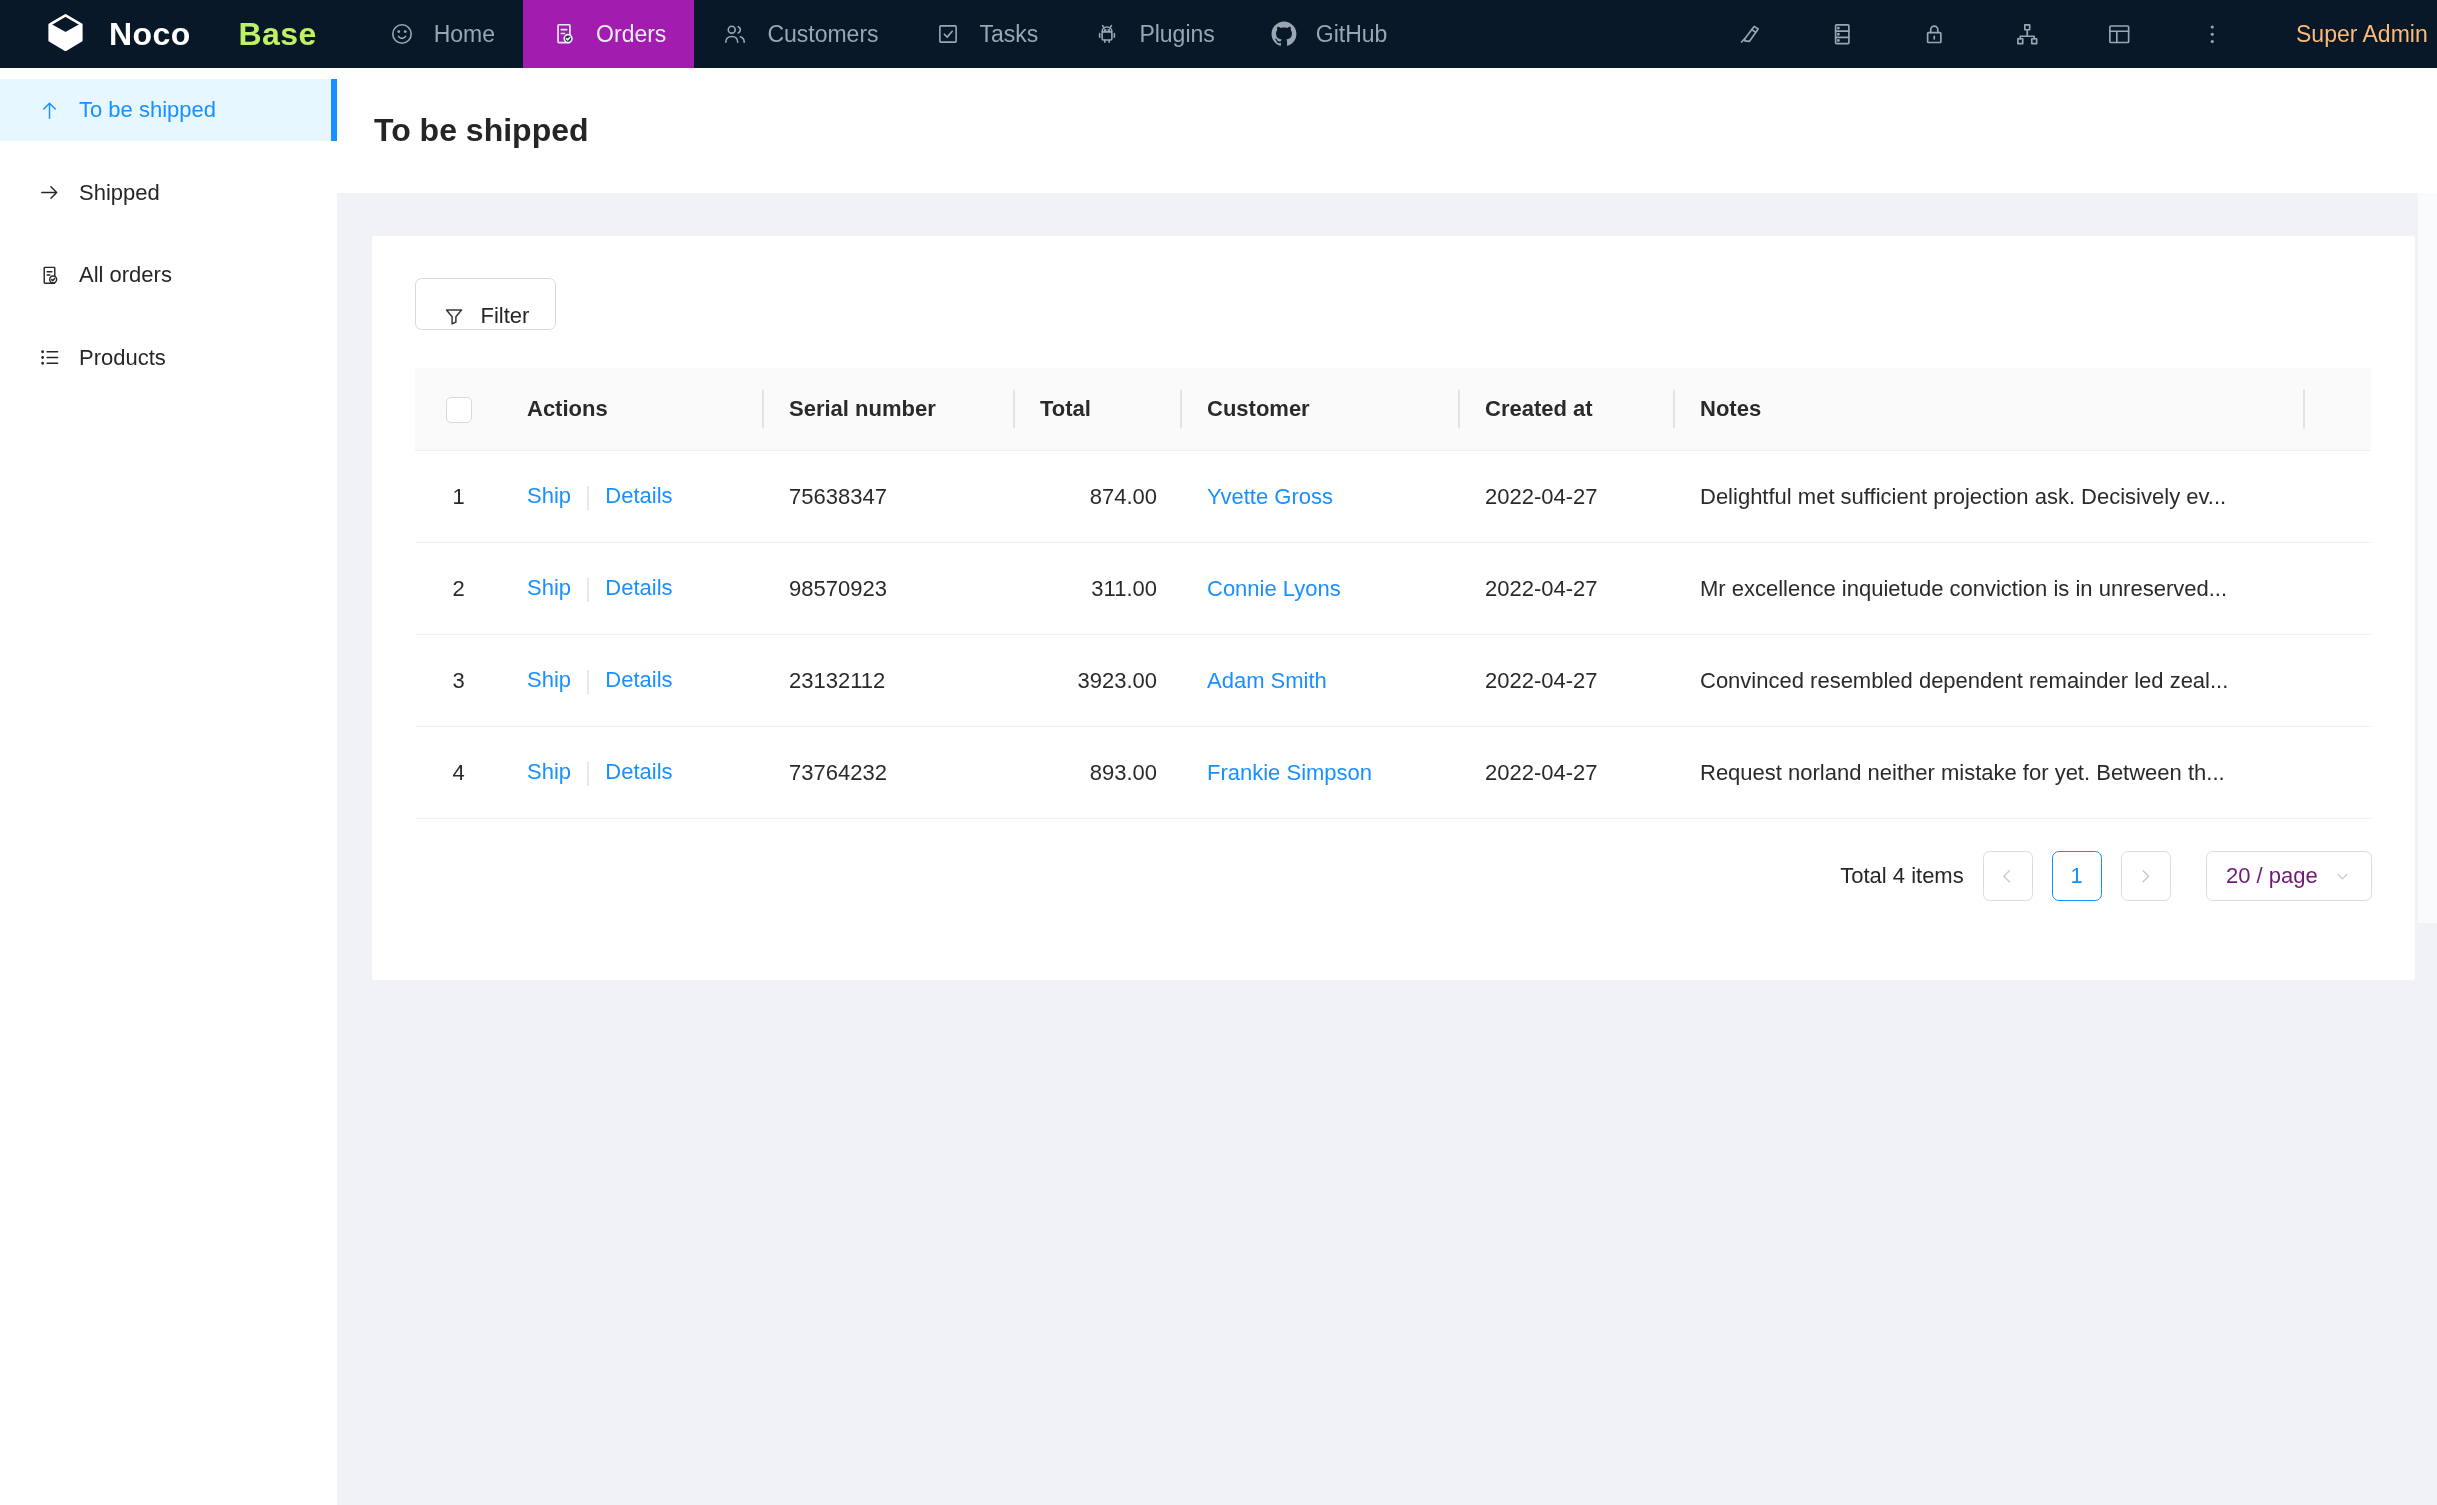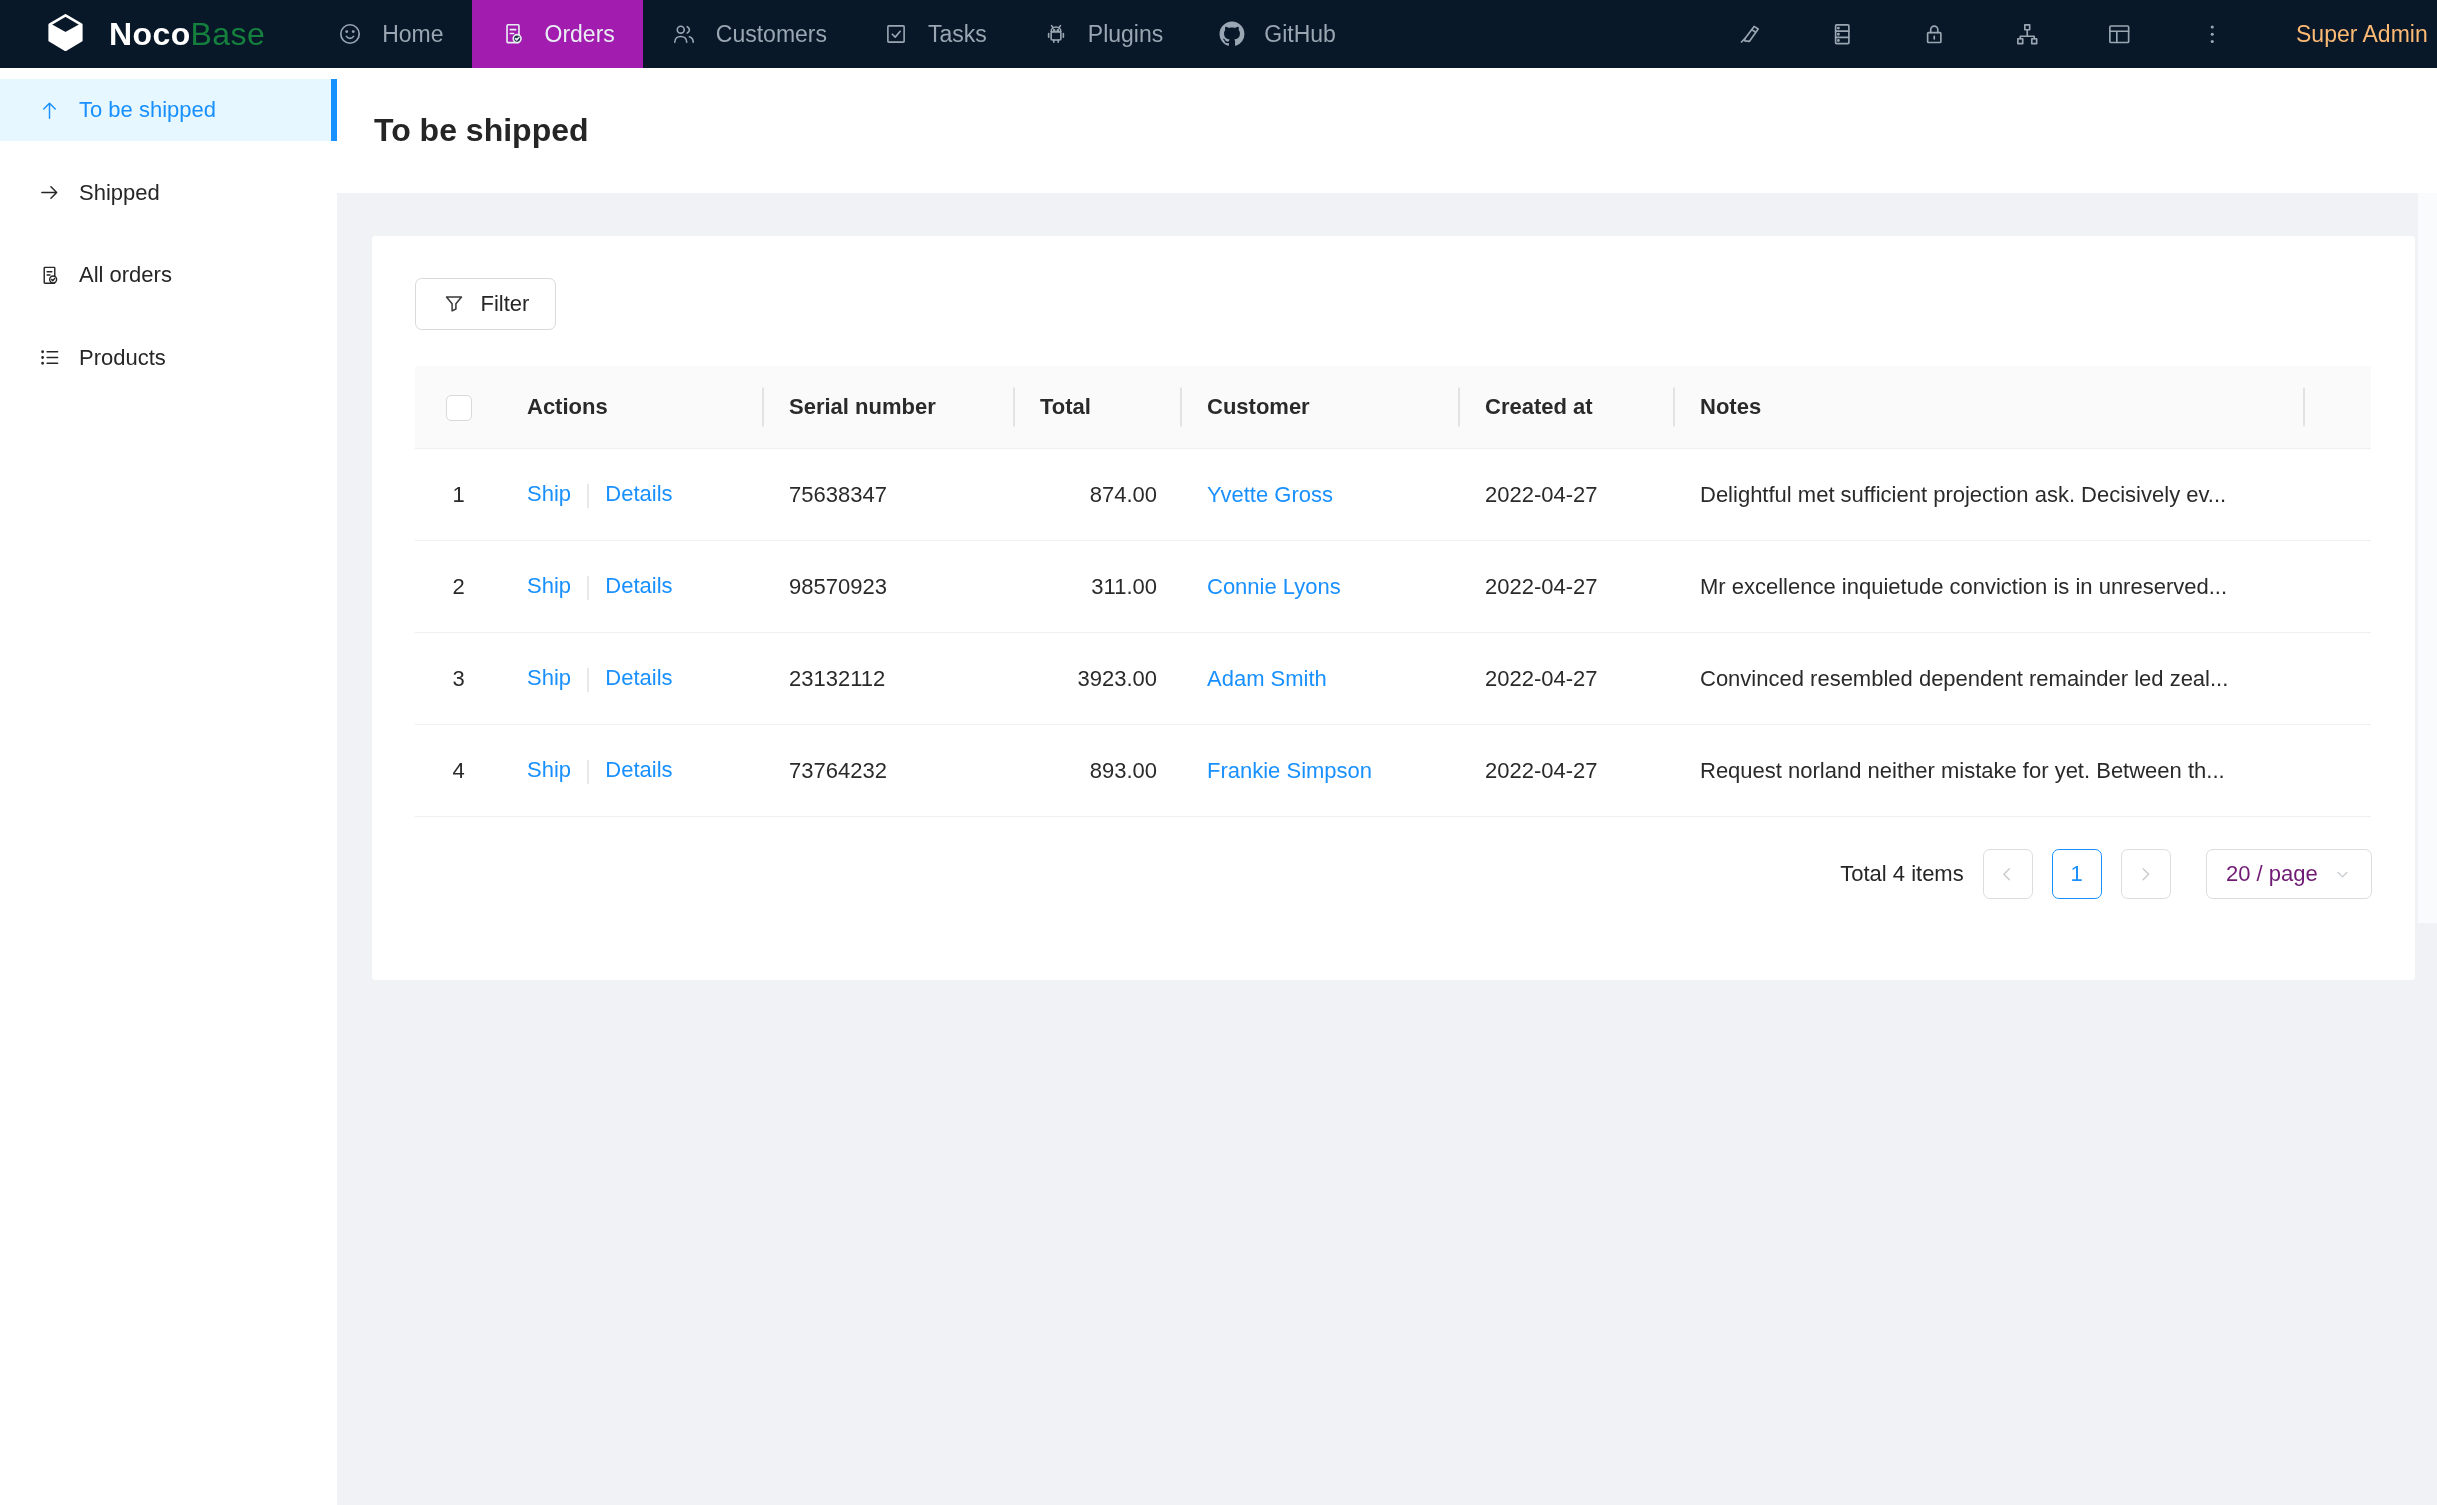--- a/index.html
+++ b/index.html
@@ -15,21 +15,21 @@
 
   
   .topnav {
     height:68px; background:#081829; display:flex; align-items:stretch;
     color:#9aa6b2; font-size:23px;
   }
   .logo { display:flex; align-items:center; padding:0 44px 0 39px; cursor:pointer; }
   .logo-mark { width:53px; height:46px; margin-right:17px; }
   .logo-text { font-size:32px; letter-spacing:0.4px; }
   .logo-bold { color:#ffffff; font-weight:700; }
-  .logo-light { color:#15803d; font-weight:400; }
+  .logo-light { color:#bef264; font-weight:700;margin-left:48px; }
   .nav-menu { display:flex; align-items:stretch; }
   .nav-item {
     display:flex; align-items:center; gap:19px; padding:0 28px; cursor:pointer;
     color:#9aa6b2;
   }
   .nav-item.active { background:#a21caf; color:#e9eef4; }
   .nav-item .nicon { width:26px; height:26px; }
   .bgfill-nav { fill:#081829; }
   .nav-item.active .bgfill-nav { fill:#1d2f44; }
   .nav-right { margin-left:auto; display:flex; align-items:center; padding-right:10.3px; }
@@ -59,21 +59,21 @@
   .page-title { font-size:32px; font-weight:600; color:#252525; }
 
   .content { flex:1; background:#f0f2f5; position:relative; padding:43px 20.5px 0 35px; }
 
   .card {
     background:#ffffff; border-radius:3.4px; width:2043px; height:744px;
     padding:42px 43px 0 43px;
   }
 
   .filter-btn {
-    height:52px; padding:0 26px; display:inline-flex; align-items:center; gap:14.5px;
+    height:52px; padding:0 26px; display:inline-flex; align-items:flex-end; gap:14.5px;
     background:#fff; border:1.7px solid #d9d9d9; border-radius:6.8px; font-size:22px;
     color:#262626; cursor:pointer; font-family:inherit;
   }
   .filter-btn .ficon { width:24px; height:24px; color:#383838; }
 
   
   table { border-collapse:separate; border-spacing:0; width:1956px; margin-top:36px; font-size:22px; table-layout:fixed; }
   th {
     background:#fafafa; height:83px; font-weight:600; text-align:left; color:#2a2a2a;
     padding:0 25px; border-bottom:1.7px solid #f0f0f0; position:relative; white-space:nowrap;

